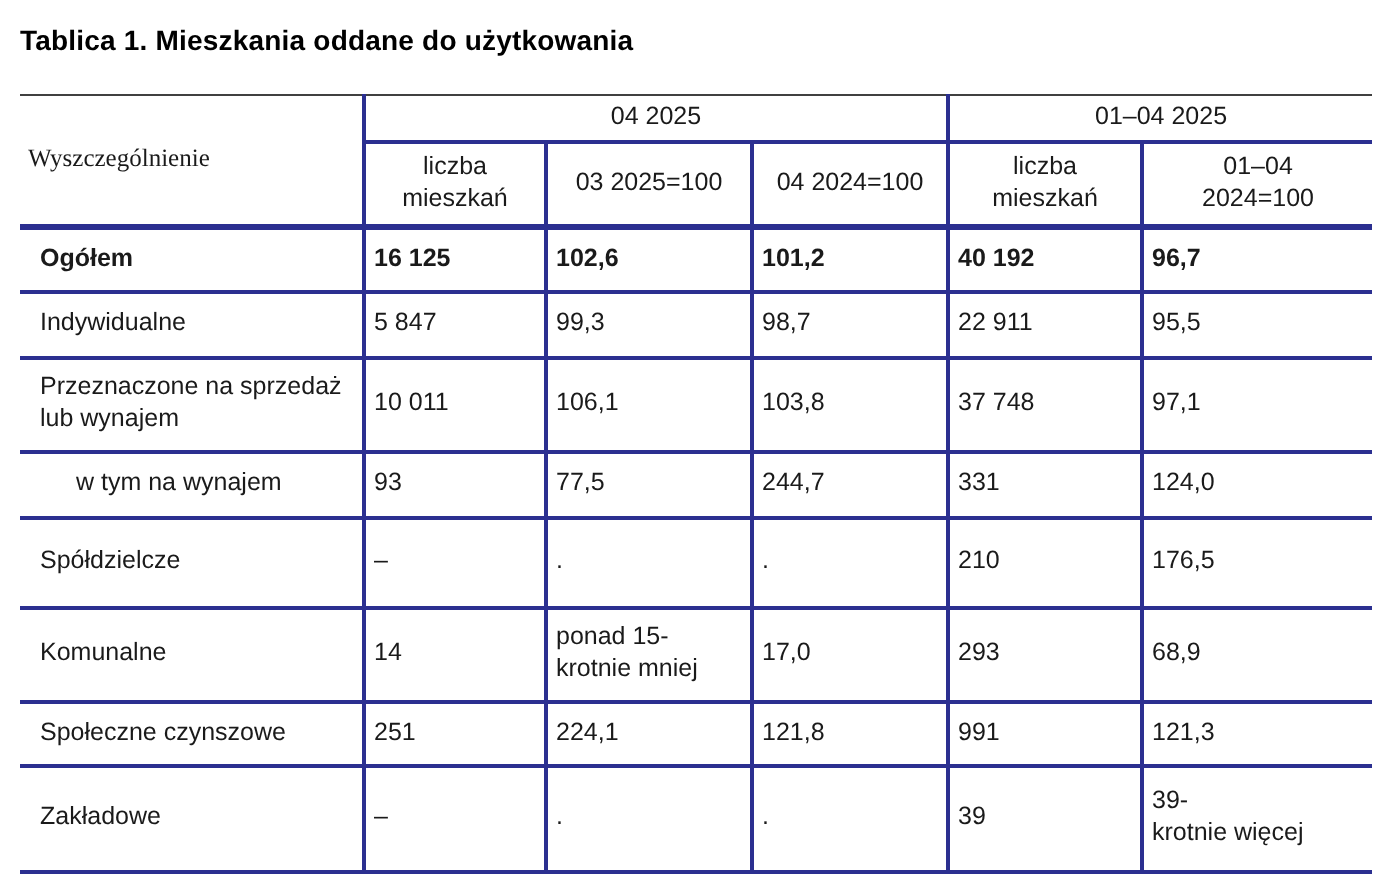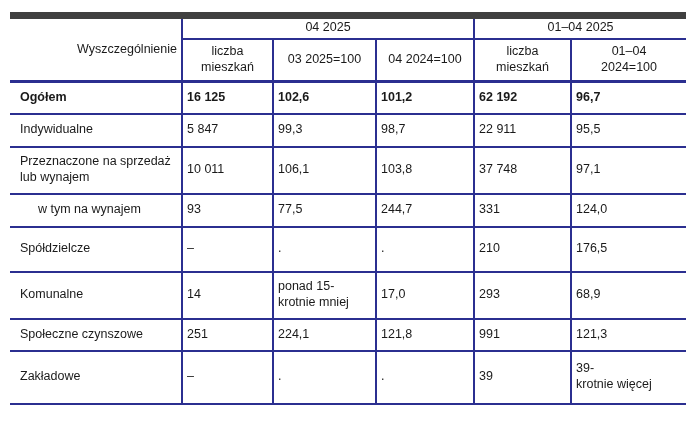--- a/index.html
+++ b/index.html
@@ -35,27 +35,27 @@
     border: 2px solid #2b2f90;
     vertical-align: middle;
     font-weight: normal;
     white-space: pre-line;
     line-height: 1.25;
   }
   
   table.stat tr > *:first-child { border-left: none; }
   table.stat tr > *:last-child  { border-right: none; }
   
-  thead tr:first-child > * { border-top: 7px solid #404040; }
+  thead tr:first-child > * { border-top: 1px solid #404040; }
   
   thead tr.r-sub > th, thead th.c-spec { border-bottom: 3px solid #2b2f90; }
   
   tbody tr:last-child > * { border-bottom: 2px solid #2b2f90; }
 
-  th.c-spec  { text-align: right; padding: 11px 4px; }
+  th.c-spec  { text-align: left; padding: 11px 4px; font-family: Liberation Serif, serif; }
   th.c-group { text-align: center; height: 23px; padding: 1px 4px; }
   tr.r-sub th { text-align: center; height: 43px; padding: 2px 4px; }
 
   tbody th.lbl {
     text-align: left;
     padding: 4px 6px 4px 10px;
   }
   tbody th.lbl.indent { padding-left: 28px; }
   tbody td.val {
     padding: 4px 8px 4px 4px;
@@ -66,20 +66,21 @@
   tr.h32 > * { height: 32px; }
   tr.h33 > * { height: 33px; margin-top: 47px; }
   tr.h35 > * { height: 45px; }
   tr.h47 > * { height: 47px; }
   tr.h53 > * { height: 53px; }
 </style>
 </head>
 <body>
 
 <div class="page">
+  <h1 class="title">Tablica 1. Mieszkania oddane do użytkowania</h1>
 
   <table class="stat">
     <colgroup>
       <col style="width:172px">
       <col style="width:91px">
       <col style="width:103px">
       <col style="width:98px">
       <col style="width:97px">
       <col style="width:115px">
     </colgroup>
@@ -99,21 +100,21 @@
         <th>01–04
 2024=100</th>
       </tr>
     </thead>
     <tbody>
       <tr class="bold h32">
         <th class="lbl">Ogółem</th>
         <td class="val">16 125</td>
         <td class="val">102,6</td>
         <td class="val">101,2</td>
-        <td class="val">62 192</td>
+        <td class="val">40 192</td>
         <td class="val">96,7</td>
       </tr>
       <tr class="h33">
         <th class="lbl">Indywidualne</th>
         <td class="val">5 847</td>
         <td class="val">99,3</td>
         <td class="val">98,7</td>
         <td class="val">22 911</td>
         <td class="val">95,5</td>
       </tr>

